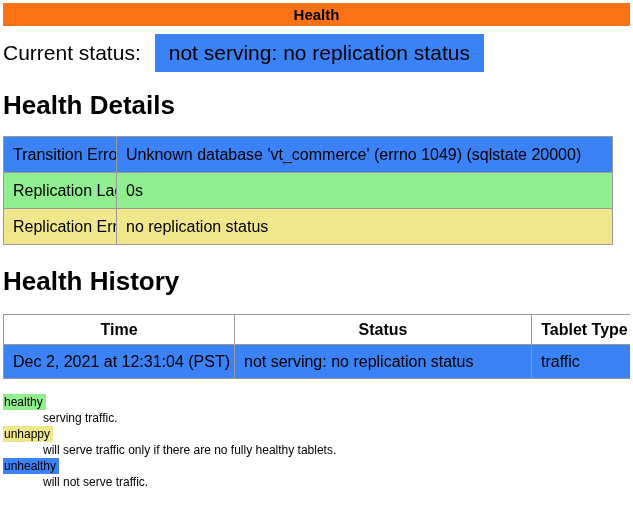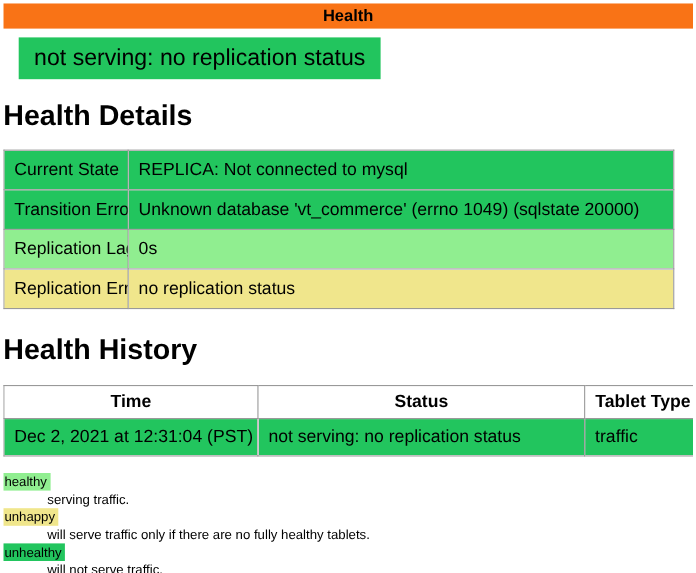--- a/index.html
+++ b/index.html
@@ -8,21 +8,21 @@
     margin: 3px;
     width: 627px;
     font-family: "Liberation Sans", "DejaVu Sans", sans-serif;
     font-size: 16px;
     color: #000000;
   }
 
   
   .healthy   { background-color: #90EE90; }
   .unhappy   { background-color: #F0E68C; }
-  .unhealthy { background-color: #22c55e; }
+  .unhealthy { background-color: #3b82f6; }
 
   .header-bar {
     background-color: #f97316;
     text-align: center;
     font-weight: bold;
     font-size: 15px;
     padding: 3px 16px;
   }
 
   .current-line {
@@ -88,31 +88,28 @@
   dl.legend dd { margin: 0 0 0 40px; }
 </style>
 </head>
 <body>
 
 <div class="header-bar">
   <span>Health</span>
 </div>
 
 <div class="current-line">
+  <span>Current status:</span>
   <span class="status-badge unhealthy">not serving: no replication status</span>
 </div>
 
 <h2>Health Details</h2>
 
 <table class="details">
   <tbody>
-    <tr class="unhealthy">
-      <td class="label-cell">Current State</td>
-      <td>REPLICA: Not connected to mysql</td>
-    </tr>
     <tr class="unhealthy">
       <td class="label-cell">Transition Error</td>
       <td>Unknown database 'vt_commerce' (errno 1049) (sqlstate 20000)</td>
     </tr>
     <tr class="healthy">
       <td class="label-cell">Replication Lag</td>
       <td>0s</td>
     </tr>
     <tr class="unhappy">
       <td class="label-cell">Replication Error</td>

